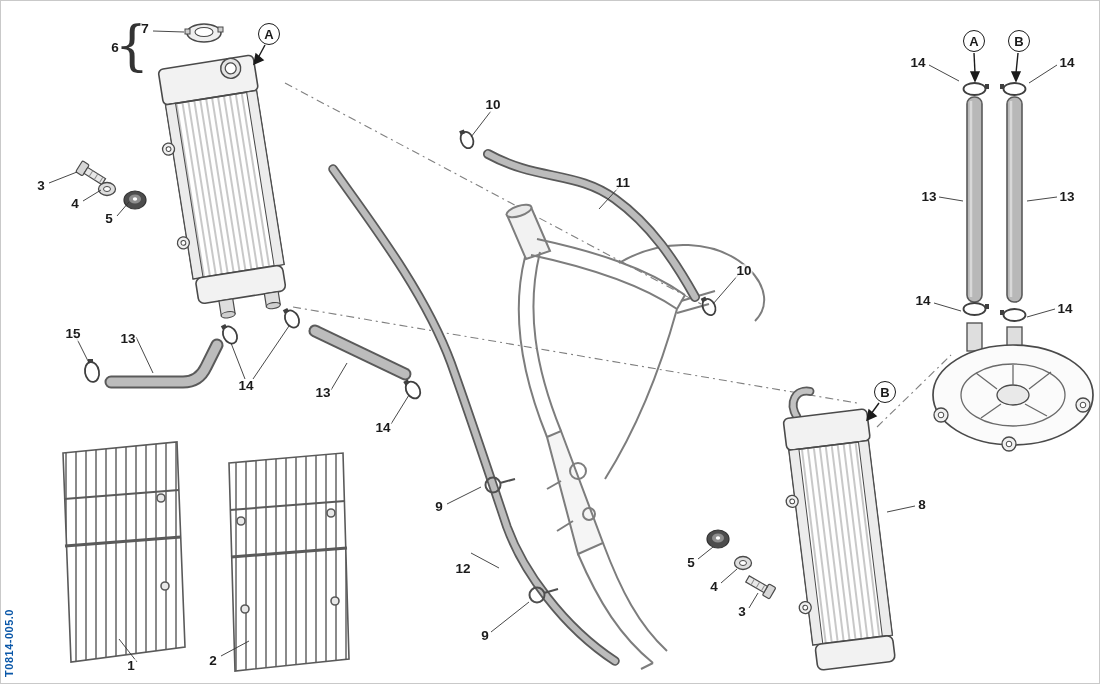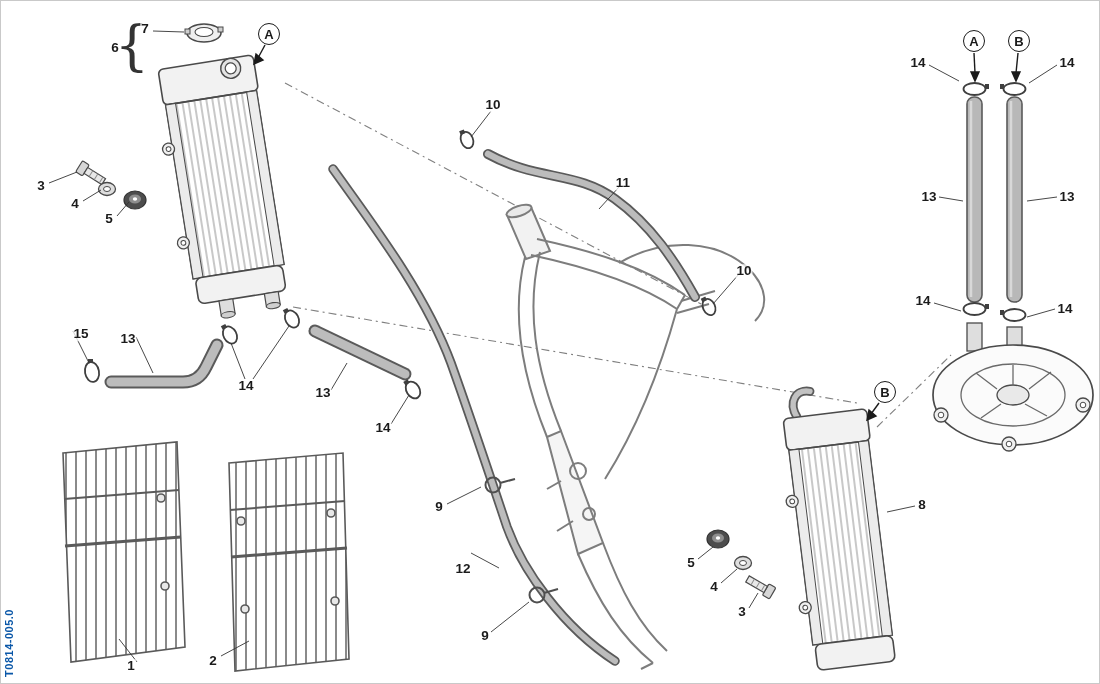--- a/index.html
+++ b/index.html
@@ -295,21 +295,21 @@
     </g>
   </svg>
 
   <div class="brace" style="left:131px;top:45px;">{</div>
 
   <div class="plabel" style="left:144px;top:28px;">7</div>
   <div class="plabel" style="left:114px;top:47px;">6</div>
   <div class="plabel" style="left:40px;top:185px;">3</div>
   <div class="plabel" style="left:74px;top:203px;">4</div>
   <div class="plabel" style="left:108px;top:218px;">5</div>
-  <div class="plabel" style="left:80px;top:333px;">15</div>
+  <div class="plabel" style="left:72px;top:333px;">15</div>
   <div class="plabel" style="left:127px;top:338px;">13</div>
   <div class="plabel" style="left:245px;top:385px;">14</div>
   <div class="plabel" style="left:322px;top:392px;">13</div>
   <div class="plabel" style="left:382px;top:427px;">14</div>
   <div class="plabel" style="left:492px;top:104px;">10</div>
   <div class="plabel" style="left:622px;top:182px;">11</div>
   <div class="plabel" style="left:743px;top:270px;">10</div>
   <div class="plabel" style="left:438px;top:506px;">9</div>
   <div class="plabel" style="left:462px;top:556px;margin-top:12px;">12</div>
   <div class="plabel" style="left:484px;top:635px;">9</div>

